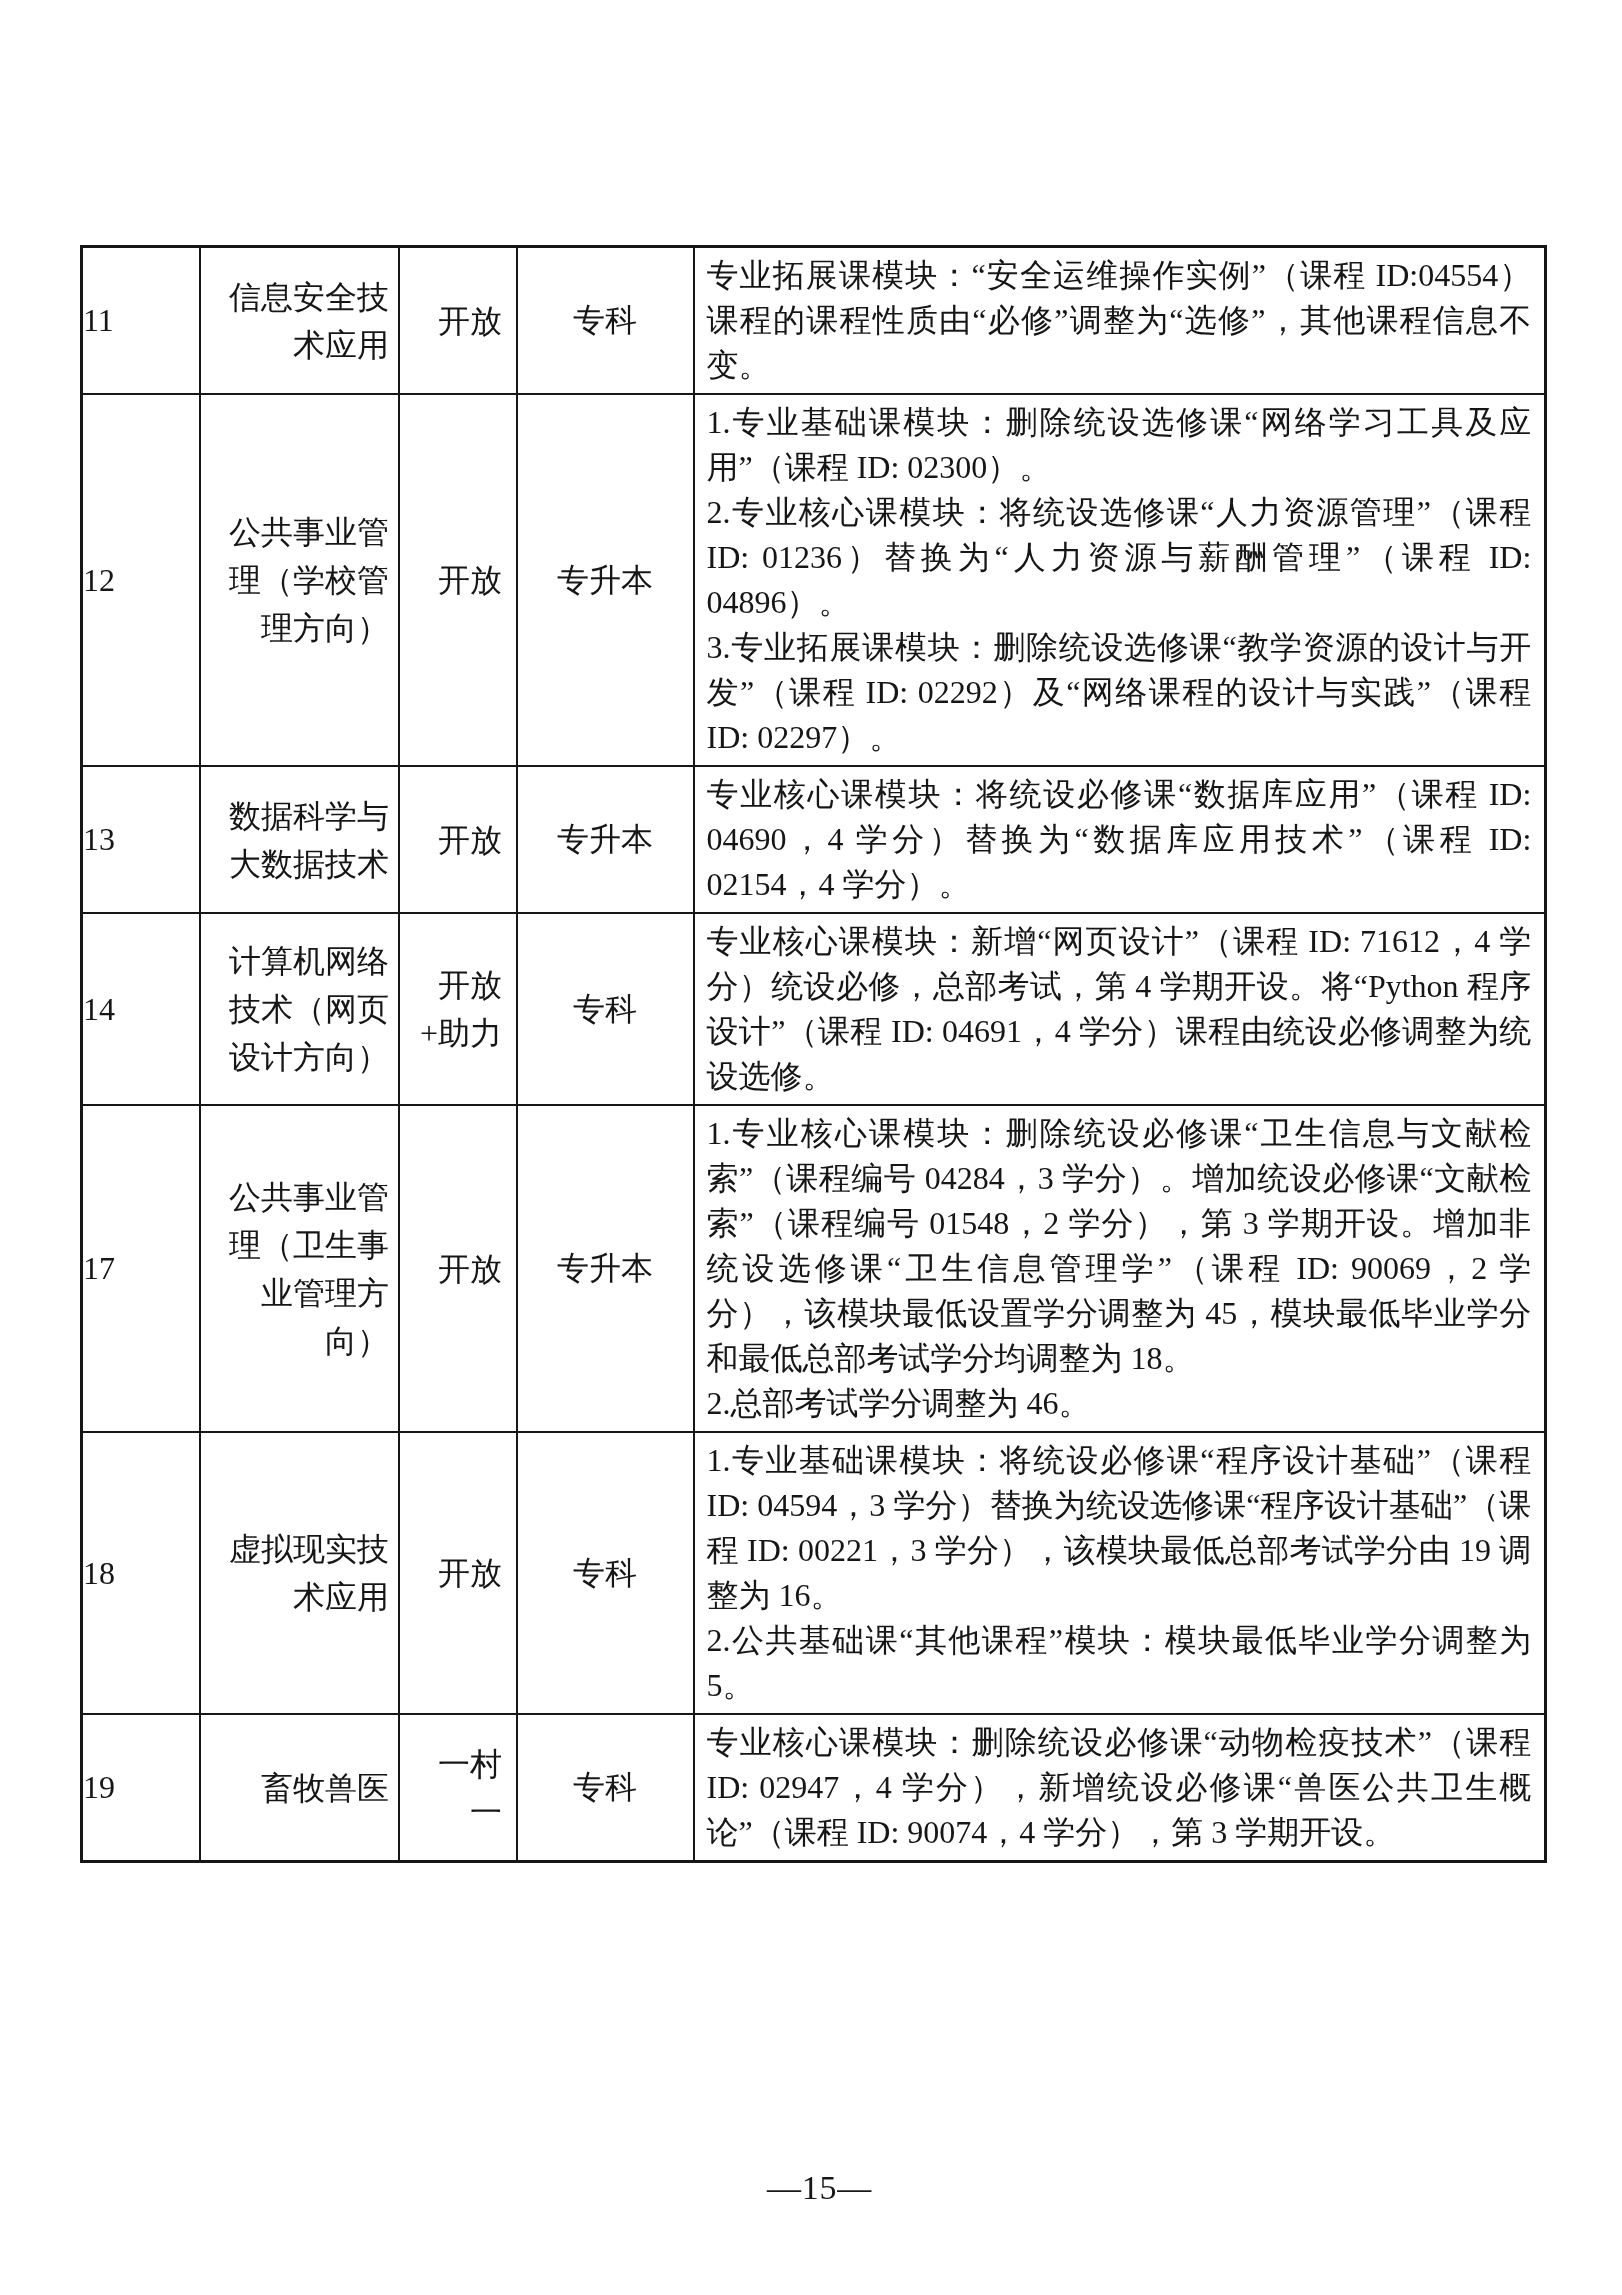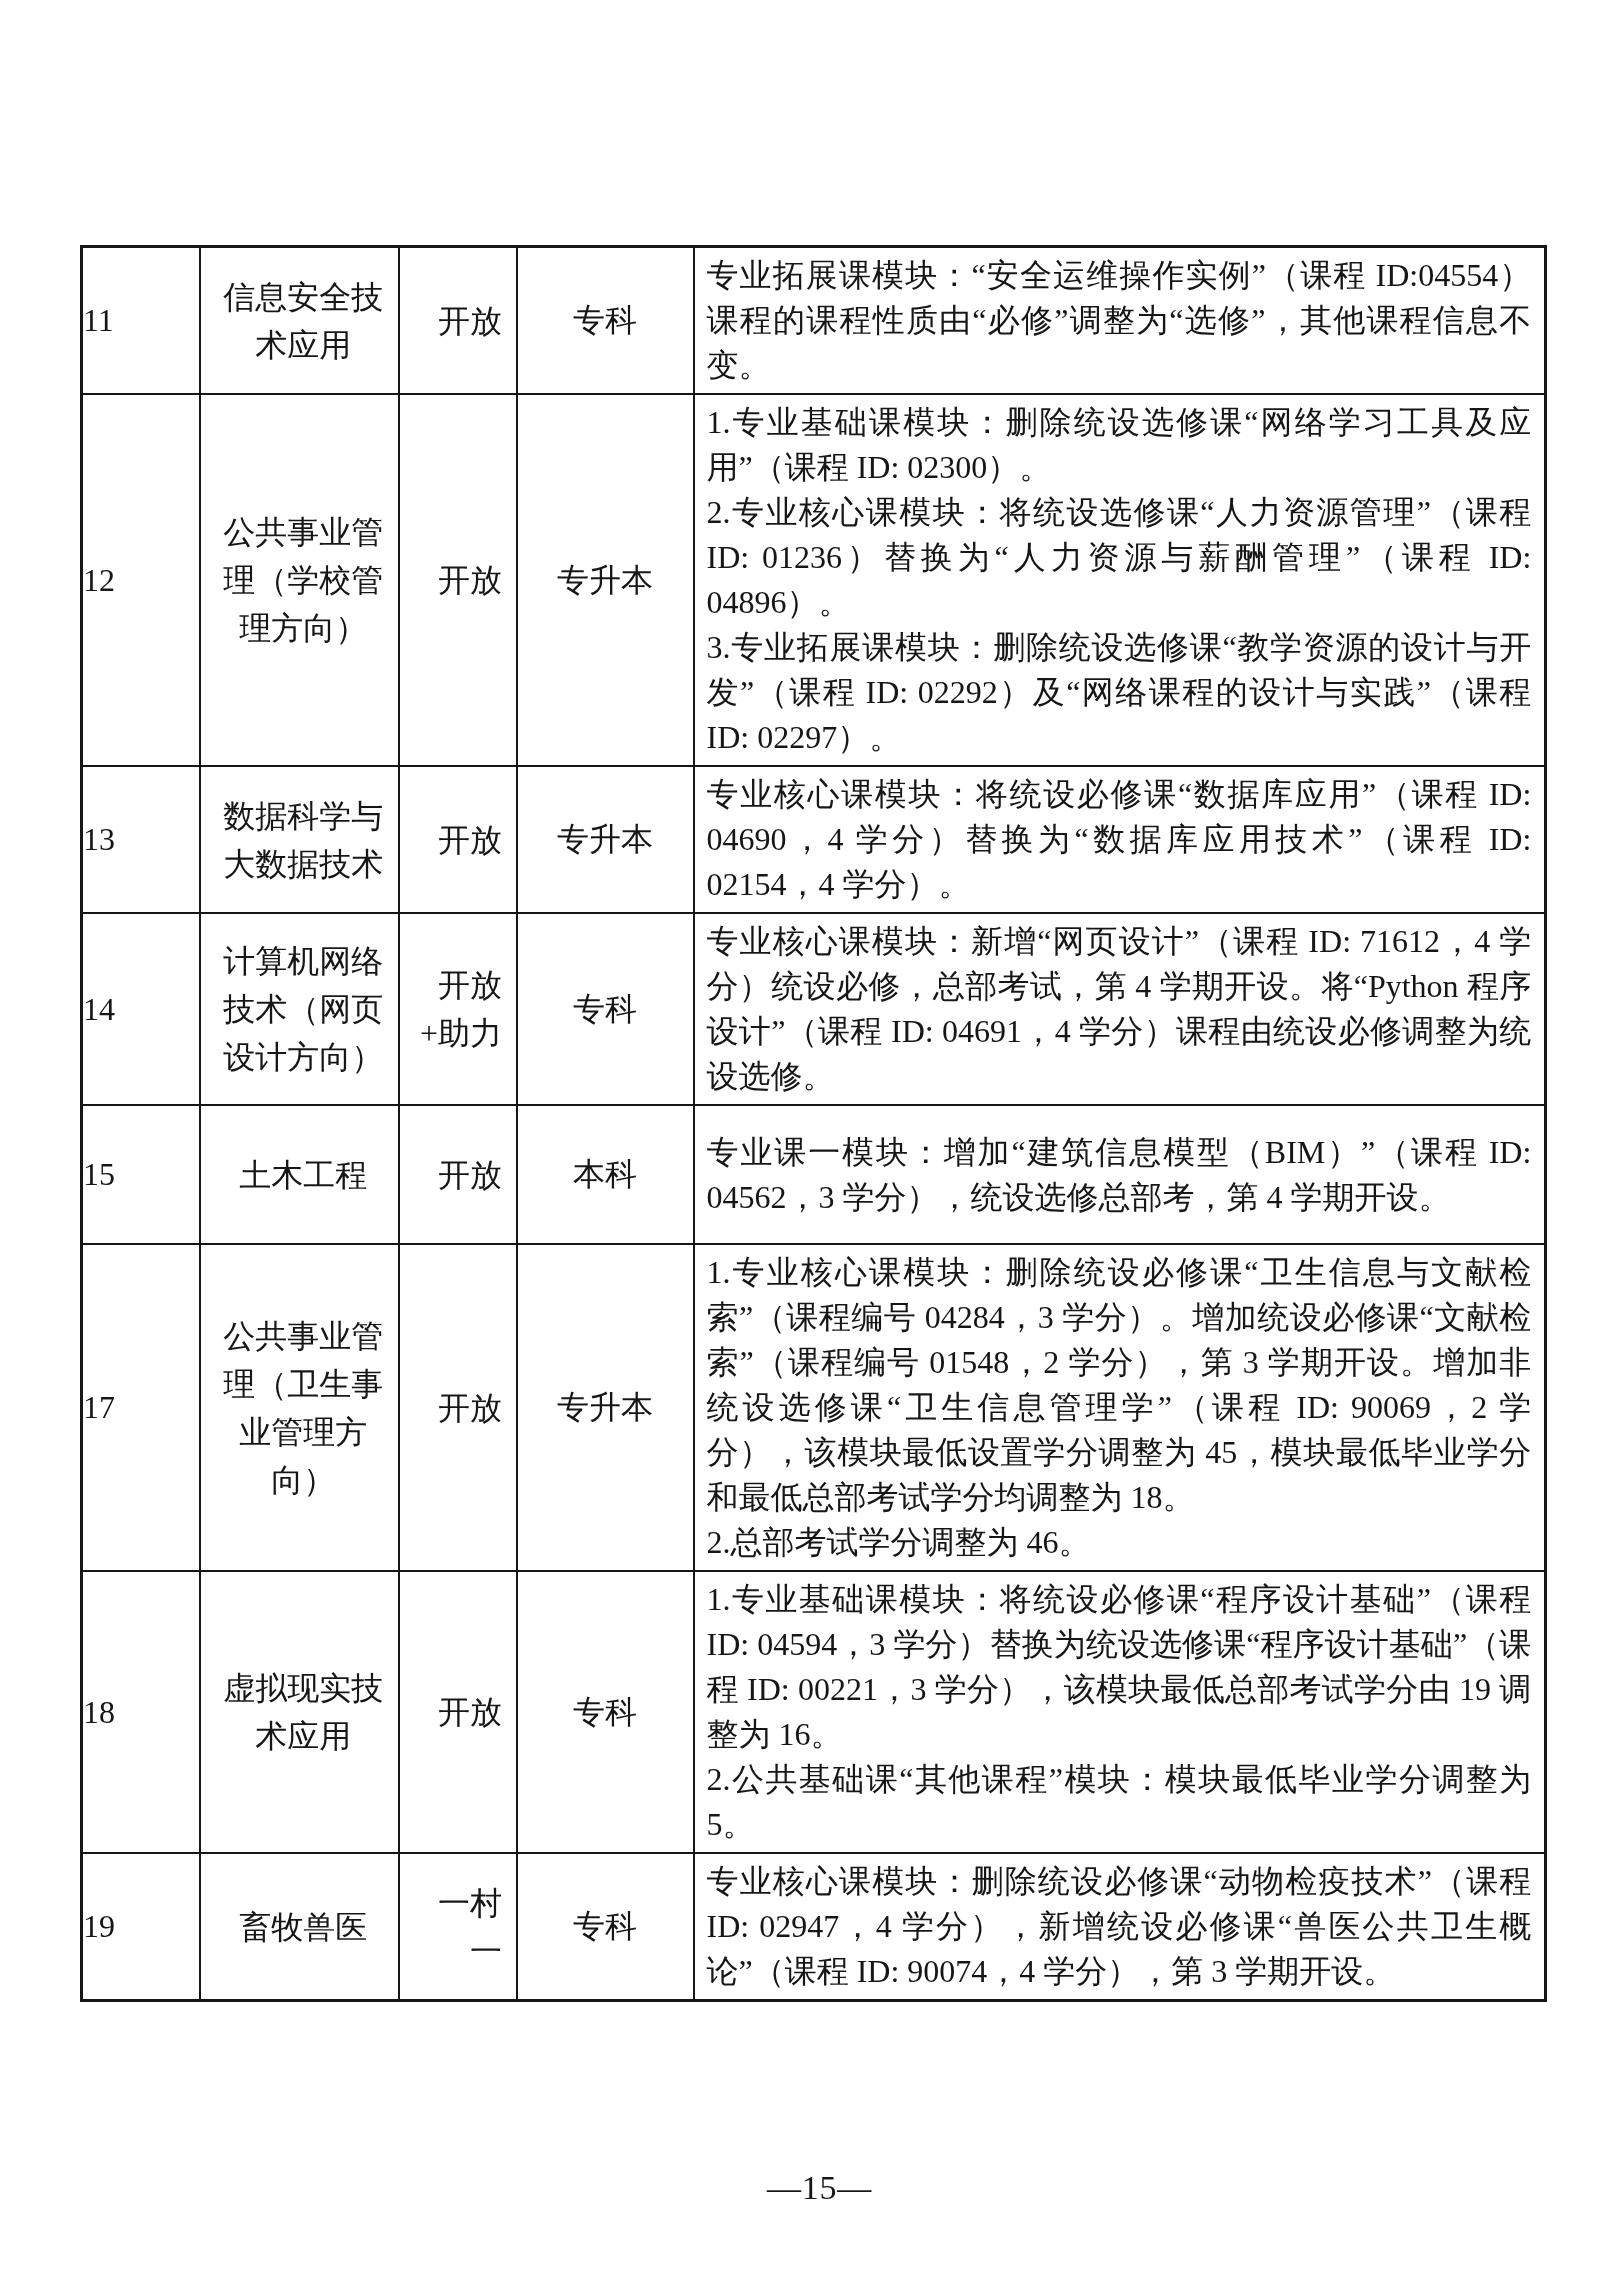--- a/index.html
+++ b/index.html
@@ -20,21 +20,21 @@
     table-layout: fixed;
     border: 3.4px solid #161616;
   }
   .doc-table td {
     border: 2.5px solid #161616;
     vertical-align: middle;
     font-size: 32px;
     overflow: hidden;
   }
   td.c-no   { text-align: left; line-height: 41px; }
-  td.c-name { padding: 3.4px 8.5px 3.4px 17px; line-height: 48px; text-align: center; }
+  td.c-name { padding: 3.4px 8.5px 3.4px 17px; line-height: 48px; text-align: right; }
   td.c-type { text-align: right; padding: 3.4px 13.5px; line-height: 48px; }
   td.c-level{ text-align: center; line-height: 41px; border-radius: 29px; }
   td.c-content {
     padding: 5px 12.7px 5px 12px;
     line-height: 45px;
     text-align: justify;
     white-space: pre-wrap;
   }
   tr.r11 { height: 144px; }
   tr.r12 { height: 334px; }
@@ -90,27 +90,20 @@
       <td class="c-level">专升本</td>
       <td class="c-content">专业核心课模块：将统设必修课“数据库应用”（课程 ID: 04690，4 学分）替换为“数据库应用技术”（课程 ID: 02154，4 学分）。</td>
     </tr>
     <tr class="r14">
       <td class="c-no">14</td>
       <td class="c-name">计算机网络技术（网页设计方向）</td>
       <td class="c-type">开放+助力</td>
       <td class="c-level">专科</td>
       <td class="c-content">专业核心课模块：新增“网页设计”（课程 ID: 71612，4 学分）统设必修，总部考试，第 4 学期开设。将“Python 程序设计”（课程 ID: 04691，4 学分）课程由统设必修调整为统设选修。</td>
     </tr>
-    <tr class="r15">
-      <td class="c-no">15</td>
-      <td class="c-name">土木工程</td>
-      <td class="c-type">开放</td>
-      <td class="c-level">本科</td>
-      <td class="c-content">专业课一模块：增加“建筑信息模型（BIM）”（课程 ID: 04562，3 学分），统设选修总部考，第 4 学期开设。</td>
-    </tr>
     <tr class="r17">
       <td class="c-no">17</td>
       <td class="c-name">公共事业管理（卫生事业管理方向）</td>
       <td class="c-type">开放</td>
       <td class="c-level">专升本</td>
       <td class="c-content">1.专业核心课模块：删除统设必修课“卫生信息与文献检索”（课程编号 04284，3 学分）。增加统设必修课“文献检索”（课程编号 01548，2 学分），第 3 学期开设。增加非统设选修课“卫生信息管理学”（课程 ID: 90069，2 学分），该模块最低设置学分调整为 45，模块最低毕业学分和最低总部考试学分均调整为 18。
 2.总部考试学分调整为 46。</td>
     </tr>
     <tr class="r18">
       <td class="c-no">18</td>

